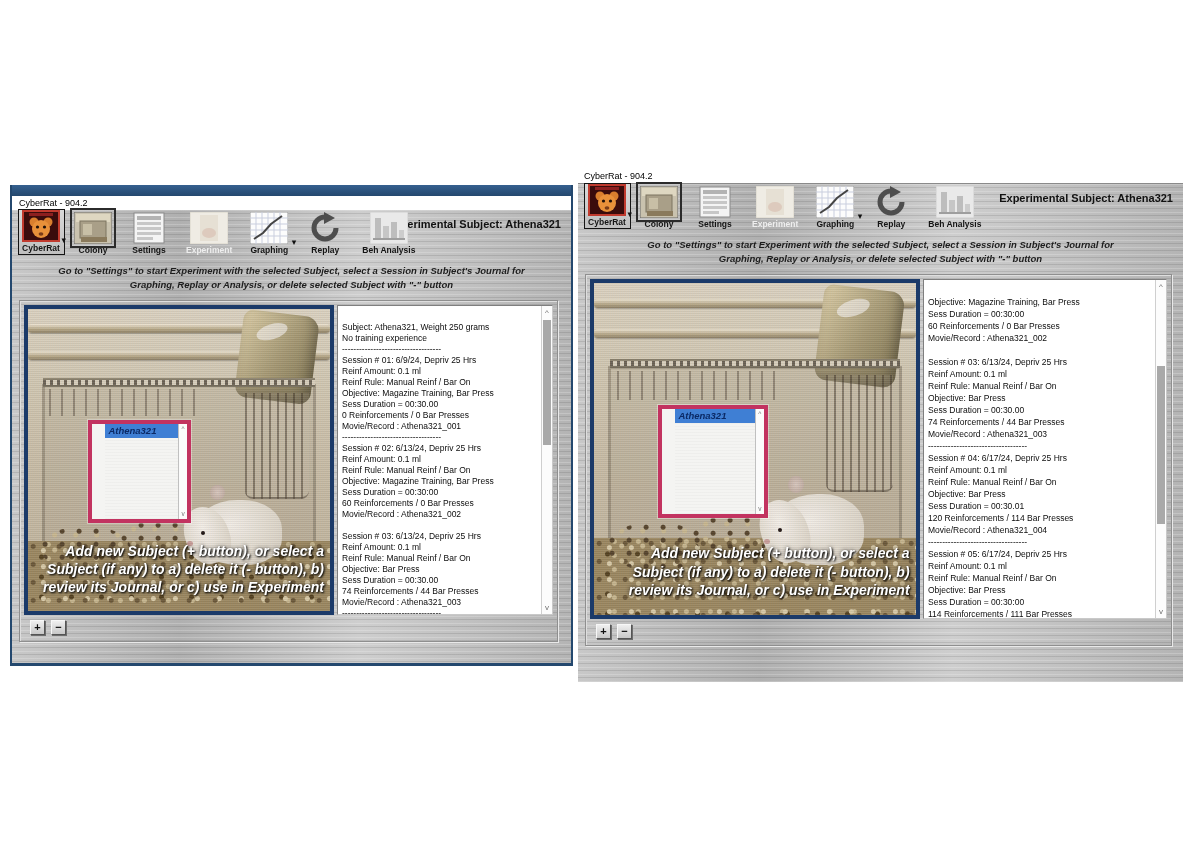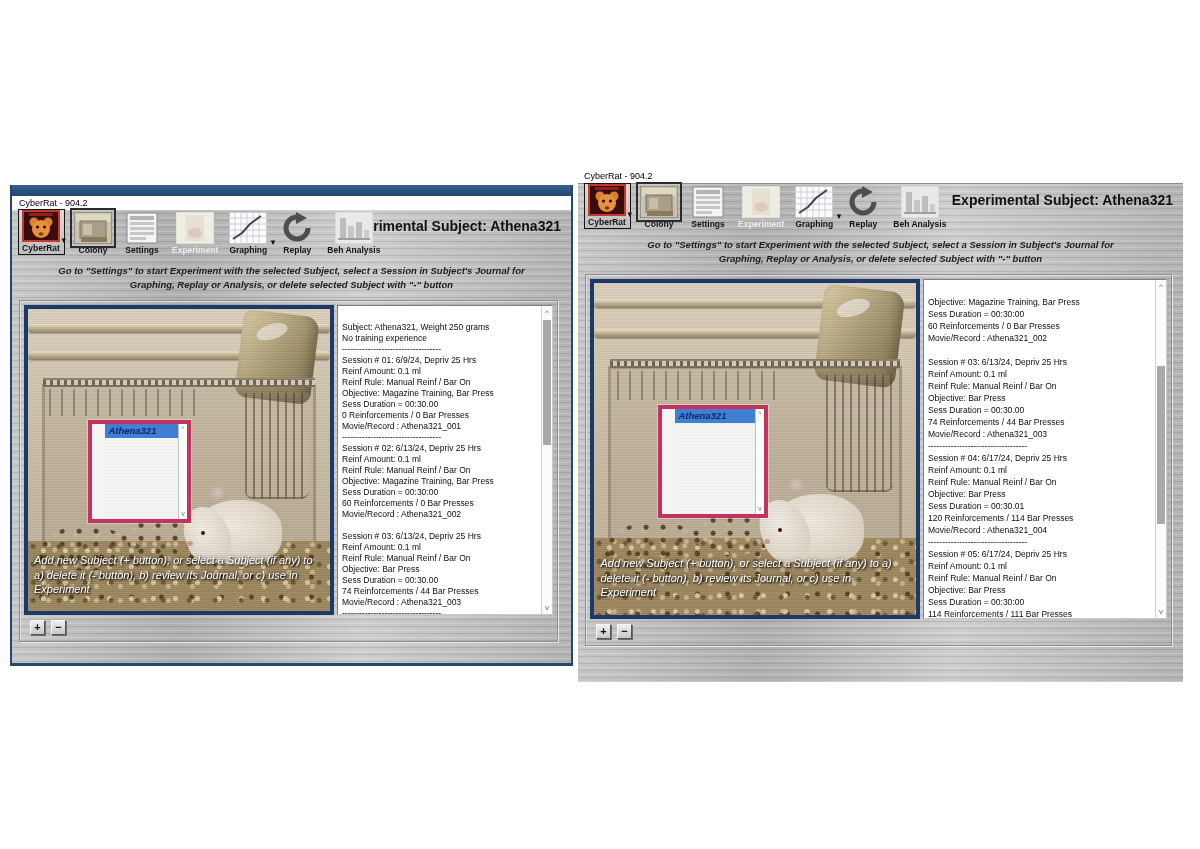--- a/index.html
+++ b/index.html
@@ -23,30 +23,30 @@
 
   .titlebar-blue { height:11px; background:linear-gradient(#35608f,#24486e); }
   .title-strip   { height:14px; background:#fff; font-size:9px; color:#000; padding:2px 0 0 7px; }
   .title-plain   { height:13px; background:transparent; font-size:9px; color:#000; padding:1px 0 0 6px; }
 
   .w-left  .body { height:453px; }
   .w-right .body { height:499px; border-top:1px solid #8a8a8a; }
 
   
   .toolbar { position:relative; display:flex; align-items:flex-end; padding:4px 8px 2px 6px; height:47px; }
-  .tb-item { display:flex; flex-direction:column; align-items:center; margin-right:11px; cursor:pointer; }
+  .tb-item { display:flex; flex-direction:column; align-items:center; margin-right:18px; cursor:pointer; }
   .tb-icon { position:relative; width:38px; height:32px; }
   .tb-icon svg { width:100%; height:100%; display:block; }
   .tb-label { font-size:8.5px; font-weight:bold; color:#141414; margin-top:1px; white-space:nowrap; }
   .tb-item.disabled .tb-label { color:#eeeeee; }
   .tb-item.boxed { border:1px solid #141414; padding:0 4px 1px 3px; background:linear-gradient(#d9d9d9,#bfbfbf); margin-right:9px; }
   .tb-item.active .tb-icon { outline:2px solid #2b2b2b; outline-offset:2px; }
   .tb-item.has-menu .tb-icon::after { content:"▾"; position:absolute; right:-8px; bottom:-3px; font-size:9px; color:#111; }
   .tb-item.boxed.has-menu .tb-icon::after { right:-6px; }
-  .subject-status { position:absolute; right:10px; top:8px; font-size:14px; font-weight:bold; color:#111; }
+  .subject-status { position:absolute; right:10px; top:8px; font-size:11px; font-weight:bold; color:#111; }
 
   
   .instruction { margin:7px auto 0 auto; text-align:center; font-size:9.5px; font-weight:bold;
                  font-style:italic; color:#1d1d1d; line-height:1.45; }
   .w-left  .instruction { max-width:478px; }
   .w-right .instruction { max-width:512px; }
 
   
   .frame { border:1px solid #8f8f8f; box-shadow:1px 1px 0 #e9e9e9, inset 1px 1px 0 #dedede; padding:4px; }
   .w-left  .frame { margin:8px 13px 0 7px; }
@@ -116,22 +116,22 @@
                box-shadow:0 0 0 1px rgba(255,255,255,.35);padding-left:13px; }
   .subj-rows { flex:1; overflow:hidden;
                background-image:repeating-linear-gradient(0deg, rgba(0,0,0,.025) 0 1px, transparent 1px 3px); }
   .subj-row  { height:14px; background:#3f7fd4; color:#0b2a66; font-size:9.5px; font-weight:bold;
                font-style:italic; padding:1px 0 0 3px; }
   .subj-sb   { width:9px; border-left:1px solid #c0c0c0; background:#fbfbfb; position:relative; }
   .subj-sb .sb-up, .subj-sb .sb-dn { position:absolute; left:0; right:0; text-align:center;
                font-size:6.5px; color:#777; line-height:8px; }
   .subj-sb .sb-up { top:1px; } .subj-sb .sb-dn { bottom:1px; }
 
-  .cage-caption { position:absolute; left:2%; right:2%; bottom:4.5%; text-align:left; color:#fff;
-                  font-weight:normal; font-style:italic; font-size:11px; line-height:1.32;
+  .cage-caption { position:absolute; left:2%; right:2%; bottom:4.5%; text-align:right; color:#fff;
+                  font-weight:bold; font-style:italic; font-size:14px; line-height:1.32;
                   text-shadow:1px 1px 2px #000, 0 0 4px rgba(0,0,0,.65); }
 
   
   .journal { position:relative; flex:1; margin-left:3px; background:#fff;
              border:1px solid; border-color:#7f7f7f #c9c9c9 #c9c9c9 #7f7f7f; overflow:hidden; }
   .w-left  .journal { height:310px; }
   .w-right .journal { height:340px; }
   .journal-text { padding:16px 15px 0 4px; }
   .jline { font-size:8.5px; color:#0c0c0c; white-space:pre; overflow:hidden; }
   .w-left  .jline { line-height:11px; min-height:11px; }

